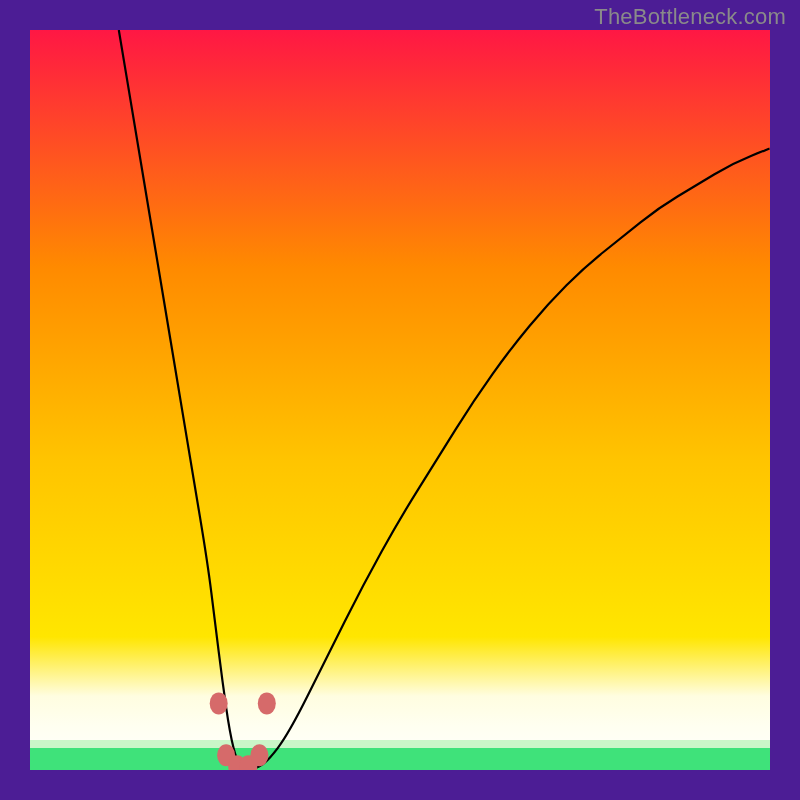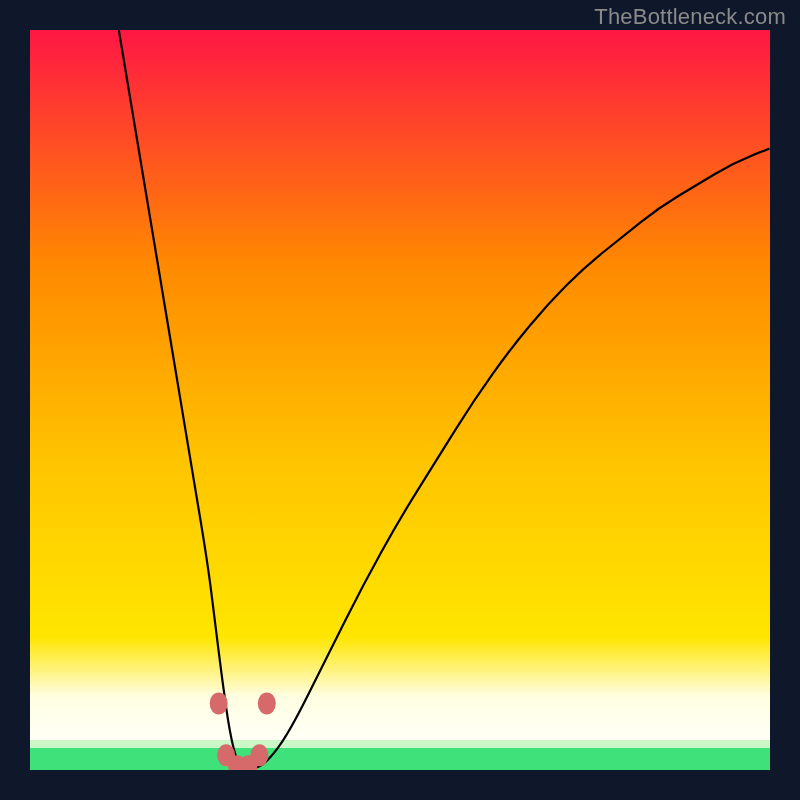--- a/index.html
+++ b/index.html
@@ -9,21 +9,21 @@
     height: 800px;
     background: #000000;
     overflow: hidden;
   }
   .outer-frame {
     position: absolute;
     left: 0;
     top: 0;
     width: 800px;
     height: 800px;
-    background: #0f172a;
+    background: #4c1d95;
   }
   .plot-area {
     position: absolute;
     left: 30px;
     top: 30px;
     width: 740px;
     height: 740px;
     overflow: hidden;
   }
   .watermark {

